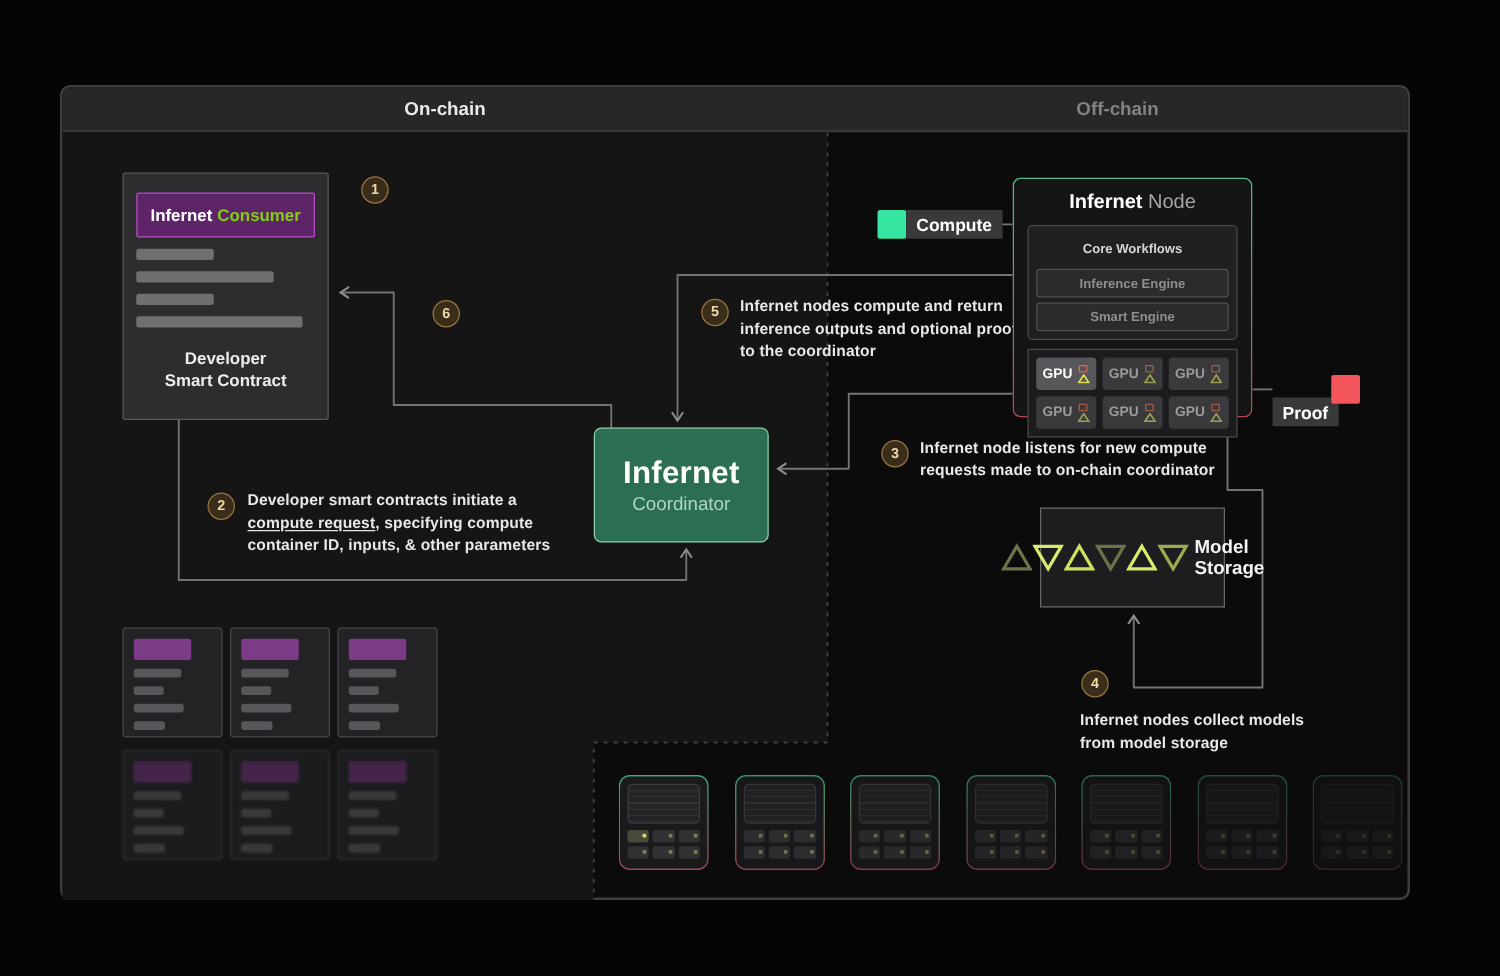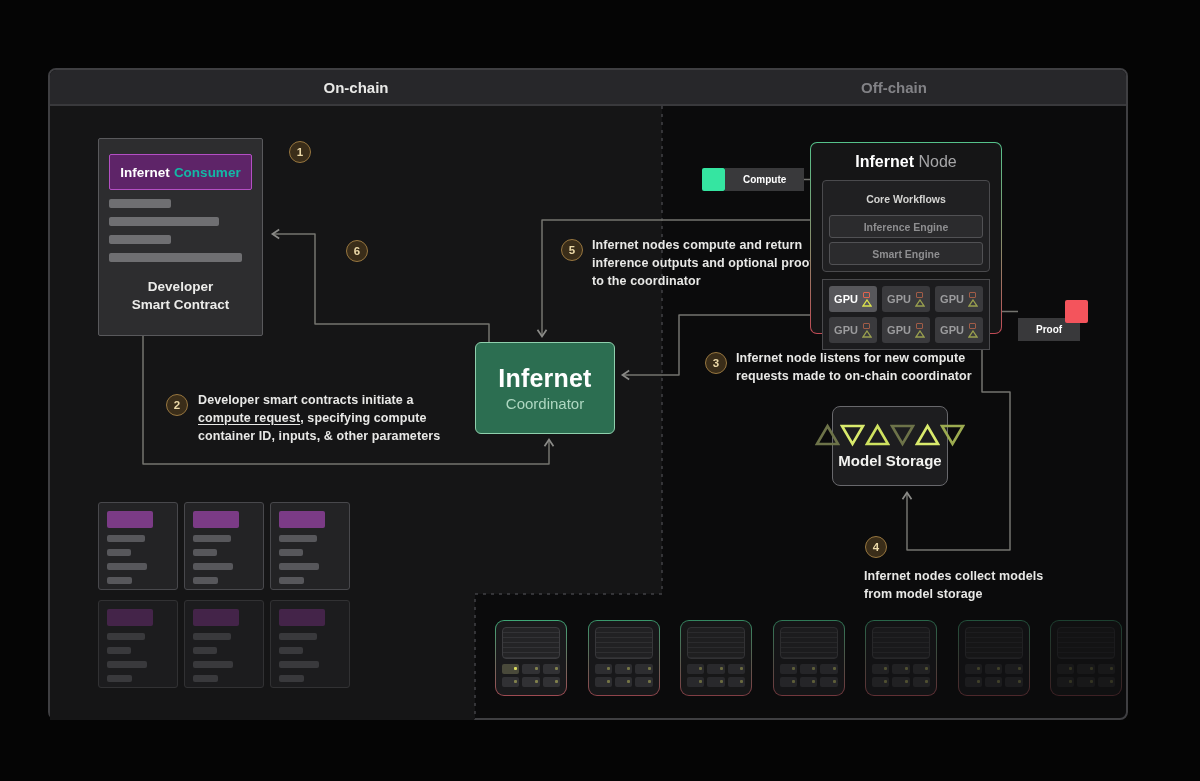--- a/index.html
+++ b/index.html
@@ -24,21 +24,21 @@
 
   svg.overlay { position:absolute; left:0; top:0; z-index:1; }
   .layer { position:absolute; left:0; top:0; width:100%; height:100%; z-index:2; }
 
   
   .consumer-box { position:absolute; left:48px; top:32px; width:165px; height:198px;
     background:#2d2d2f; border:1px solid #59595c; border-radius:2px; padding:15px 10px 0; }
   .consumer-label { height:36px; background:#5e2468; border:1.5px solid #b44fc4; border-radius:2px;
     display:flex; align-items:center; justify-content:center; font-size:13.5px; gap:4px; }
   .consumer-label .w { color:#ffffff; font-weight:700; }
-  .consumer-label .p { color:#14b8a6; font-weight:700; }
+  .consumer-label .p { color:#84cc16; font-weight:700; }
   .skel { height:9px; border-radius:2px; background:#6f6f72; margin-top:9px; }
   .consumer-caption { margin-top:16px; text-align:center; font-size:13.5px; font-weight:700;
     color:#ececea; line-height:1.35; }
 
   
   .num-circle { position:absolute; width:22px; height:22px; border-radius:50%;
     background:#3a2d19; border:1.5px solid #97763f; color:#ecd9a8;
     display:flex; align-items:center; justify-content:center;
     font-size:11.5px; font-weight:700; z-index:3; }
   .ann-text { position:absolute; font-size:12.5px; font-weight:600; color:#e8e8e6;
@@ -49,21 +49,21 @@
   .coordinator { position:absolute; left:425px; top:236px; width:140px; height:92px;
     background:#2c6e51; border:1.5px solid #8fd0ad; border-radius:6px;
     display:flex; flex-direction:column; align-items:center; justify-content:center; z-index:3; }
   .coordinator .t1 { font-size:25px; font-weight:700; color:#ffffff; letter-spacing:.2px; }
   .coordinator .t2 { font-size:15px; font-weight:500; color:#aed7c1; margin-top:2px; }
 
   
   .badge-square { position:absolute; width:23px; height:23px; border-radius:2px; z-index:3; }
   .badge-label { position:absolute; height:23px; background:#39393b; color:#fff;
     display:flex; align-items:center; justify-content:center;
-    font-size:10px; font-weight:700; z-index:3; padding:0 18px; }
+    font-size:14px; font-weight:700; z-index:3; padding:0 8px; }
 
   
   .node-box { position:absolute; left:760px; top:36px; width:192px; height:192px;
     border:1.5px solid transparent; border-radius:7px;
     background:linear-gradient(#151516,#151516) padding-box,
                linear-gradient(180deg,#55c28b 0%,#8a8a6a 55%,#c04a55 100%) border-box;
     z-index:3; padding:10px 11px 0; }
   .node-title { text-align:center; font-size:16px; margin-bottom:9px; }
   .node-title .w { color:#fff; font-weight:700; }
   .node-title .g { color:#a6a6a8; font-weight:500; }
@@ -80,23 +80,23 @@
   .gpu-chip .gpu-txt { font-size:11px; font-weight:700; color:#9c9c9e; }
   .gpu-icons { display:flex; flex-direction:column; align-items:center; gap:1px; }
   .gpu-sq { width:7px; height:6px; border:1px solid #a15c47; border-radius:1px; display:block; }
   .gpu-tri polygon { fill:none; stroke:#9ba14f; stroke-width:1.3; }
   .gpu-chip.hl { background:#57575b; }
   .gpu-chip.hl .gpu-txt { color:#ffffff; }
   .gpu-chip.hl .gpu-sq { border-color:#e2634e; }
   .gpu-chip.hl .gpu-tri polygon { stroke:#dce34e; }
 
   
-  .storage { position:absolute; left:782px; top:300px; width:116px; height:80px;
-    background:#1d1d1f; border:1px solid #68686c; border-radius:8px; z-index:3;
-    display:flex; flex-direction:column; align-items:center; justify-content:center; gap:5px; }
+  .storage { position:absolute; left:782px; top:300px; width:148px; height:80px;
+    background:#1d1d1f; border:1px solid #68686c; border-radius:0; z-index:3;
+    display:flex; align-items:center; justify-content:center; gap:5px; }
   .tri-row { display:flex; align-items:center; gap:0; height:24px; }
   .storage .lbl { font-size:15px; font-weight:700; color:#f2f2f0; }
 
   
   .contract-grid { position:absolute; left:48px; top:396px; display:grid;
     grid-template-columns:repeat(3,80px); gap:10px 6px; z-index:2; }
   .contract-card { width:80px; height:88px; background:#232325; border:1px solid #48484c;
     border-radius:3px; padding:8px; }
   .contract-card .head { height:17px; background:#7b3b86; border-radius:2px; width:74%; }
   .contract-card .bar { height:7px; background:#57575b; border-radius:2px; margin-top:7px; }

